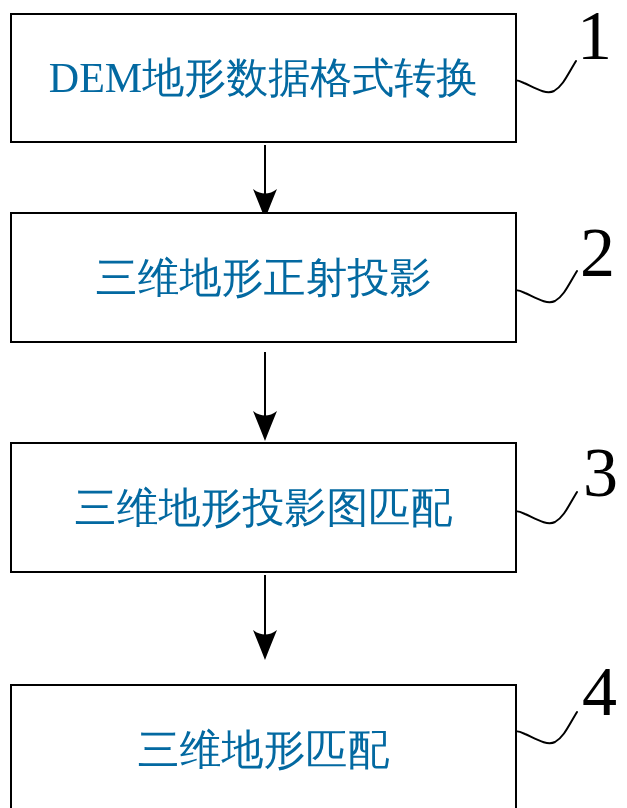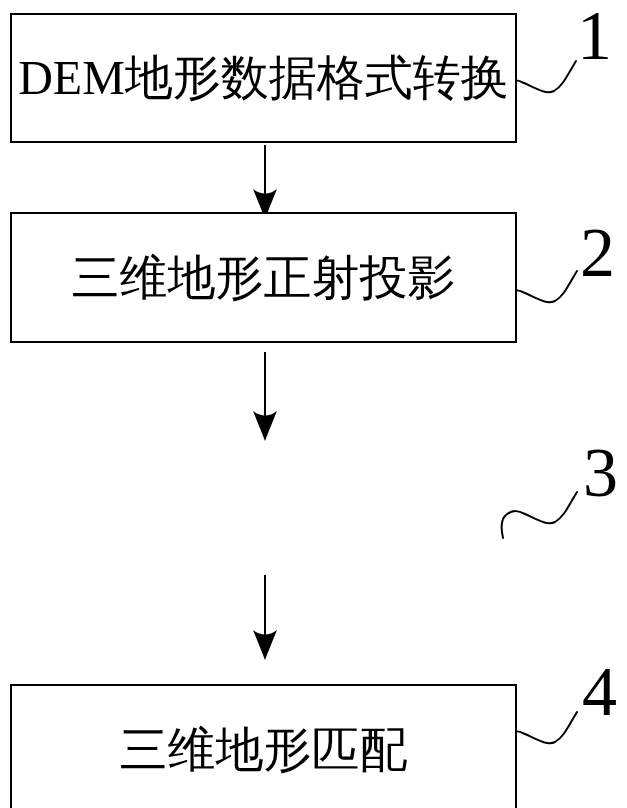--- a/index.html
+++ b/index.html
@@ -28,22 +28,22 @@
     left: 10px;
     width: 503px;              
     border: 2px solid #000000;
     background: #ffffff;
     display: flex;
     align-items: center;
     justify-content: center;
     box-sizing: content-box;
   }
   .step-label {
-    font-size: 48px;
-    color: #000000;
+    font-size: 42px;
+    color: #0369a1;
     letter-spacing: 0px;
     white-space: nowrap;
     line-height: 1;
   }
   .ref-num {
     position: absolute;
     font-size: 70px;
     line-height: 1;
     color: #000000;
     font-family: "Liberation Serif", "DejaVu Serif", serif;
@@ -82,20 +82,23 @@
   </svg>
 
   <div class="step-box" style="top:13px;height:126px">
     <span class="step-label">DEM地形数据格式转换</span>
   </div>
 
   <div class="step-box" style="top:212px;height:127px">
     <span class="step-label">三维地形正射投影</span>
   </div>
 
+  <div class="step-box" style="top:442px;height:127px">
+    <span class="step-label">三维地形投影图匹配</span>
+  </div>
 
   <div class="step-box" style="top:684px;height:128px">
     <span class="step-label">三维地形匹配</span>
   </div>
 
   <span class="ref-num" style="left:577px;top:1px">1</span>
   <span class="ref-num" style="left:580px;top:218px">2</span>
   <span class="ref-num" style="left:583px;top:438px">3</span>
   <span class="ref-num" style="left:582px;top:657px">4</span>
 

